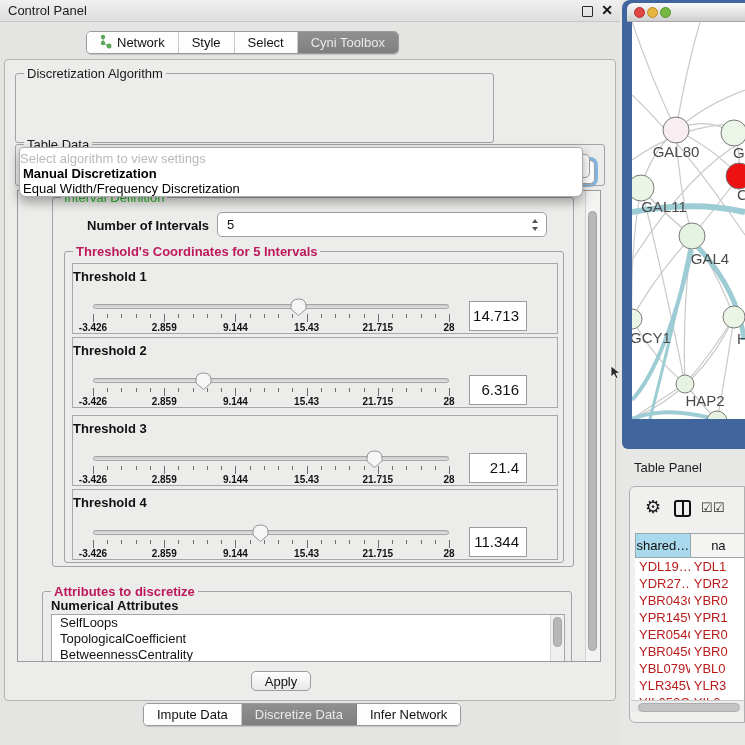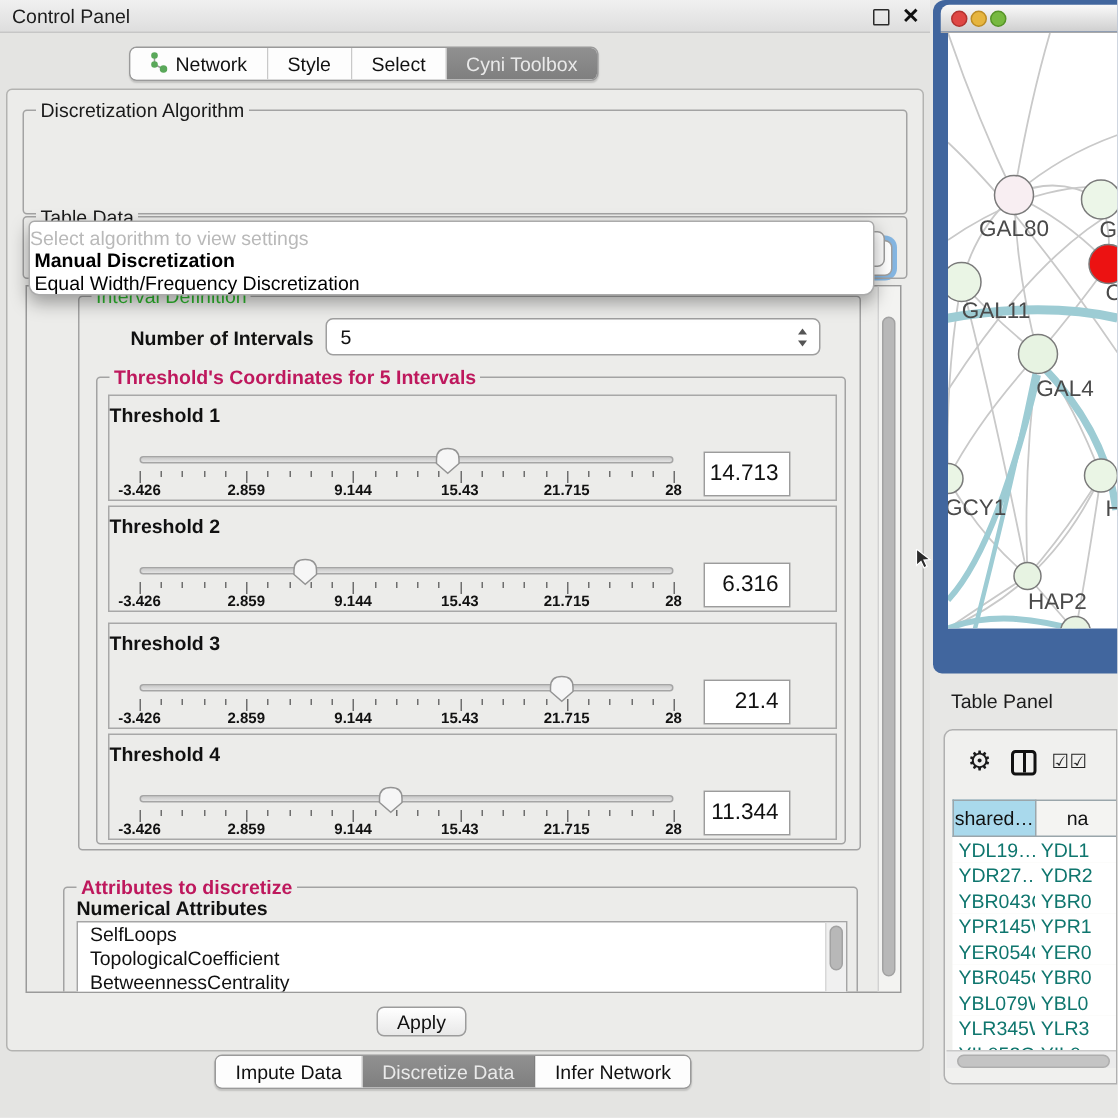--- a/index.html
+++ b/index.html
@@ -94,21 +94,21 @@
   .gear { position:absolute; left:15px; top:11px; font-size:18px; color:#1a1a1a; cursor:pointer; line-height:18px; }
   .split-icon { position:absolute; left:44px; top:13px; width:17px; height:17px; border:2px solid #111; border-radius:3px; cursor:pointer; }
   .split-icon::after { content:""; position:absolute; left:50%; top:0; width:2px; height:100%; background:#111; transform:translateX(-50%); }
   .cbx { position:absolute; top:13px; font-size:13px; color:#222; cursor:pointer; }
   #tp-table { position:absolute; left:5px; top:46px; width:111px; }
   .th-row { display:flex; height:25px; }
   .th { font-size:13px; color:#111; text-align:center; line-height:23px; border:1px solid #9aa6ab; border-right:none;
     background:#f4f4f2; overflow:hidden; white-space:nowrap; cursor:pointer; }
   .th.sel { background:#a9d9ec; }
   .tr { display:flex; height:17px; background:#fff; cursor:default; }
-  .td { font-size:13px; color:#0f766e; line-height:17px; padding-left:4px; white-space:nowrap; overflow:hidden; }
+  .td { font-size:13px; color:#b91c1c; line-height:17px; padding-left:4px; white-space:nowrap; overflow:hidden; }
   #tp-hsb { position:absolute; left:1px; top:213px; width:114px; height:12px; background:#ebebeb; border-top:1px solid #c9c9c9; }
   #tp-hsb .thumb { position:absolute; left:7px; top:1.5px; width:102px; height:9px; background:#c4c4c4; border:1px solid #aeaeae; border-radius:4.5px; }
 
   #cursor { position:absolute; left:610px; top:366px; z-index:50; }
 </style>
 </head>
 <body>
 
 <div id="stage">
 
@@ -136,21 +136,21 @@
         <div class="seg">
           <span>Select</span>
         </div>
         <div class="seg selected">
           <span>Cyni Toolbox</span>
         </div>
       </div>
 
     <div class="content">
 
-      <div class="group" style="left:10px; top:13px; width:590px; height:70px;">
+      <div class="group" style="left:10px; top:13px; width:479px; height:70px;">
         <span class="legend">Discretization Algorithm</span>
       </div>
       <div id="algo-combo" class="combo">
         <span class="stepper">
             <span class="up"></span>
             <span class="down"></span>
           </span>
       </div>
 
       <div id="algo-popup">

